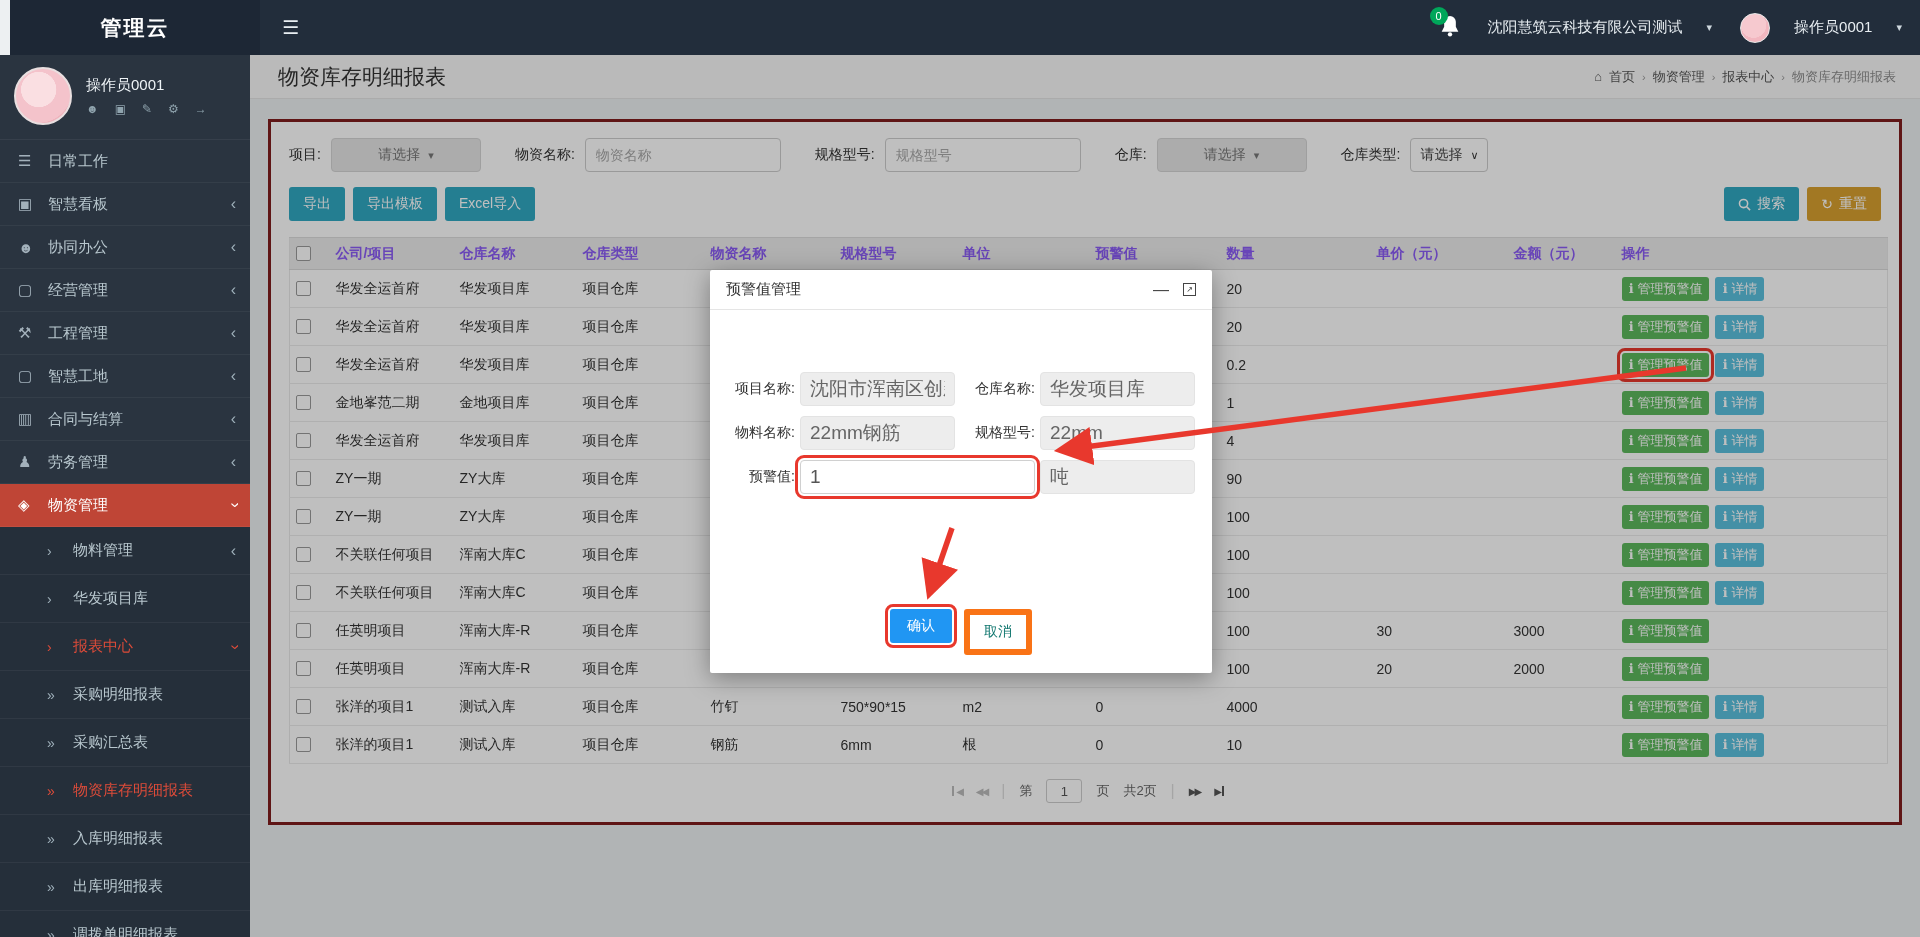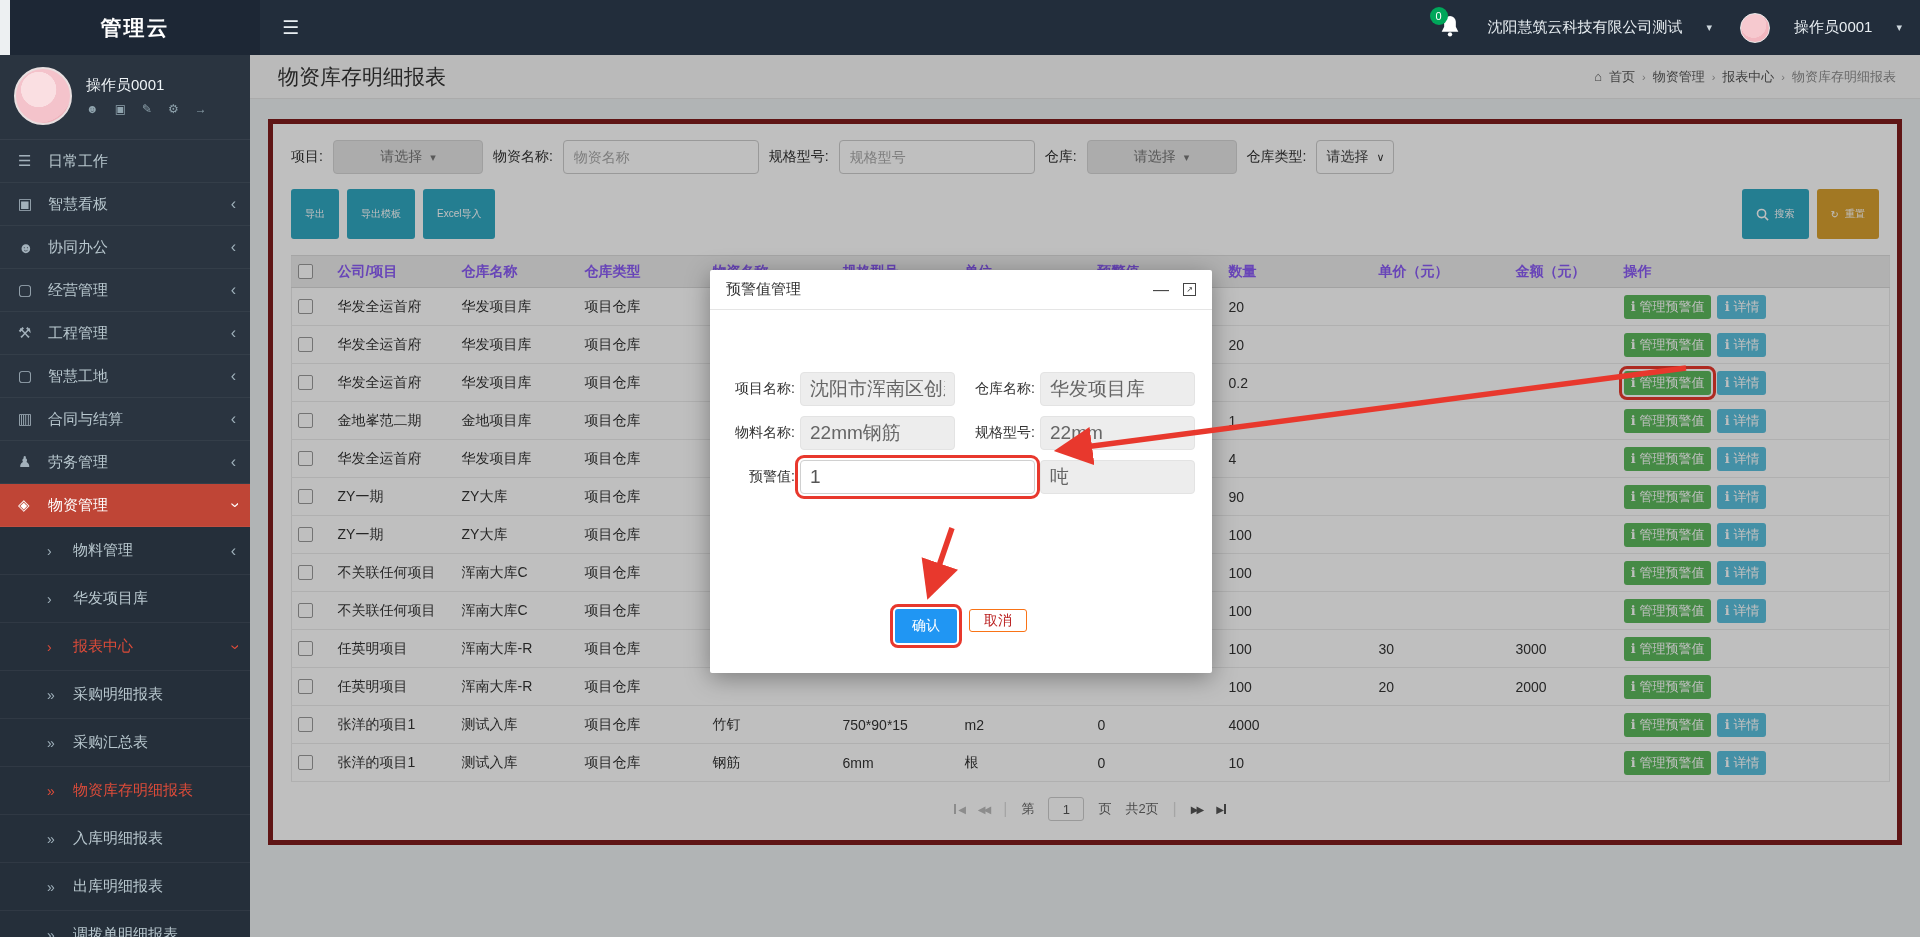--- a/index.html
+++ b/index.html
@@ -42,34 +42,34 @@
   .menu-item.red, .menu-item.red .prefix, .menu-item.red .chev { color:#dd4b39; }
 
   
   .main { position:absolute; left:250px; top:55px; right:0; bottom:0; background:#edf0f2; }
   .page-hd { height:44px; background:#f9f9f9; border-bottom:1px solid #e4e4e4; display:flex; align-items:center; padding:0 24px 0 28px; }
   .page-title { font-size:21px; color:#333; }
   .breadcrumb { margin-left:auto; font-size:13px; color:#555; display:flex; align-items:center; gap:7px; }
   .breadcrumb .sep { color:#999; font-size:11px; }
   .breadcrumb .last { color:#8c8c8c; }
   .content { padding:20px 18px; }
-  .panel { background:#fff; border:5px solid #7f1d1d; padding:16px 18px 16px; min-height:700px; }
+  .panel { background:#fff; border:3px solid #7f1d1d; padding:16px 18px 16px; min-height:700px; }
 
   .filter-row { display:flex; align-items:center; gap:10px; font-size:14px; color:#333; }
-  .filter-row label { margin-left:0; }
+  .filter-row label { margin-left:24px; }
   .sel-gray { width:150px; height:34px; background:#e6e6e6; border:1px solid #d5d5d5; border-radius:4px; color:#777;
     display:flex; align-items:center; justify-content:center; gap:8px; font-size:14px; cursor:pointer; }
   .inp { height:34px; border:1px solid #ccc; border-radius:4px; padding:0 10px; font-size:14px; color:#555; width:196px;
     font-family:inherit; }
   .inp::placeholder { color:#a9a9a9; }
   .sel-white { width:78px; height:34px; border:1px solid #ccc; border-radius:4px; background:#fff; color:#444;
     display:flex; align-items:center; justify-content:space-between; padding:0 9px; font-size:14px; cursor:pointer; }
 
   .toolbar-row { display:flex; align-items:center; margin-top:15px; }
-  .btn { border:none; border-radius:3px; height:50px; font-size:10px; color:#fff; padding:9px 14px; cursor:pointer;
+  .btn { border:none; border-radius:3px; height:34px; font-size:14px; color:#fff; padding:9px 14px; cursor:pointer;
     display:inline-flex; align-items:center; gap:6px; font-family:inherit; }
   .btn-teal { background:#31a8c2; }
   .btn-orange { background:#d9a02f; }
   .tb-left { display:flex; gap:8px; }
   .tb-right2 { margin-left:auto; display:flex; gap:8px; }
 
   table.grid { border-collapse:collapse; table-layout:fixed; width:1598px; margin-top:16px;
     border-left:1px solid #e8e8e8; border-right:1px solid #e8e8e8; }
   table.grid th { background:#ececec; border-top:1px solid #dcdcdc; border-bottom:1px solid #d8d8d8;
     font-size:14px; color:#8b5cf6; text-align:left; height:32px; padding:0 6px; font-weight:bold; }
@@ -105,21 +105,21 @@
   .f-label { width:70px; text-align:right; font-size:14px; color:#333; margin-right:5px; flex:none; }
   .f-label2 { width:72px; text-align:right; font-size:14px; color:#333; margin:0 5px 0 8px; flex:none; }
   .f-inp { height:34px; border:1px solid #e3e3e3; background:#ededed; border-radius:4px; color:#666; font-size:19px;
     padding:0 9px; width:155px; font-family:inherit; }
   .f-inp.wide { width:235px; }
   .f-inp.editable { background:#fff; border:1px solid #d0d0d0; color:#555; }
   .f-unit { margin-left:5px; }
   .modal-ft { margin-top:115px; display:flex; justify-content:center; gap:12px; }
   .btn-confirm { background:#2096f3; color:#fff; border:none; border-radius:3px; height:34px; padding:0 17px;
     font-size:14px; cursor:pointer; font-family:inherit; }
-  .btn-cancel { background:#fff; color:#b91c1c; border:1px solid #f97316; border-radius:3px; height:23px; padding:0 14px;
+  .btn-cancel { background:#fff; color:#0f766e; border:6px solid #f97316; border-radius:3px; height:46px; padding:0 14px;
     font-size:14px; cursor:pointer; font-family:inherit; }
 
   .annot-svg { position:absolute; left:0; top:0; z-index:70; pointer-events:none; }
 </style>
 </head>
 <body>
 
 <div class="topbar">
   <div class="logo">管理云</div>
   <div class="tb-rest">

